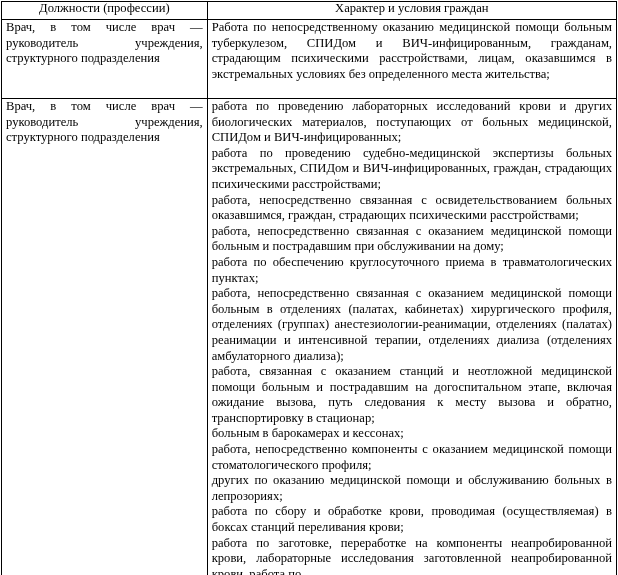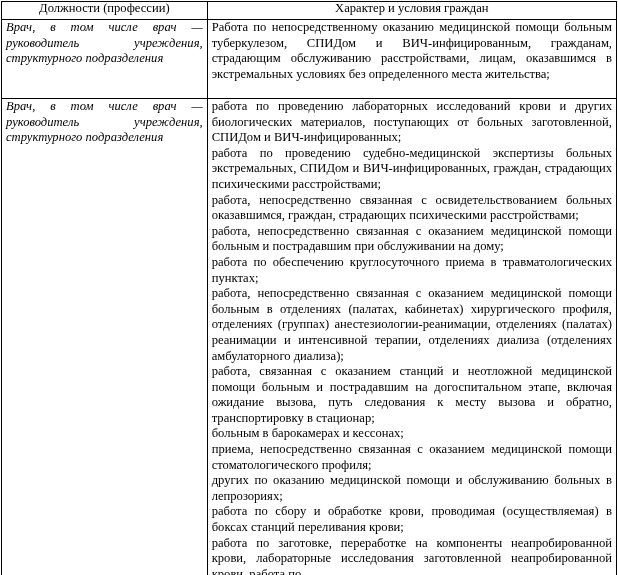--- a/index.html
+++ b/index.html
@@ -16,21 +16,21 @@
   }
   .doc-table td, .doc-table th {
     border: 1px solid #000;
     vertical-align: top;
     padding: 0 4px 0 4px;
     font-weight: normal;
   }
   .doc-table th { text-align: center; padding-top: 0; padding-bottom: 4px; height: 13px; line-height: 13px; }
   .col1 { width: 200px; }
   .col2 { width: 398px; }
-  .cell-text { text-align: justify; text-align-last: left; font-style: italic; }
+  .cell-text { text-align: justify; text-align-last: left; }
   .item { display: block; text-align: justify; text-align-last: left; }
   .row1 td { height: 78px; }
 </style>
 </head>
 <body>
 
 <table class="doc-table">
   <colgroup>
       <col class="col1">
       <col class="col2">
@@ -38,34 +38,34 @@
   <thead>
     <tr>
       <th>Должности (профессии)</th>
       <th>Характер и условия граждан</th>
     </tr>
   </thead>
   <tbody>
     <tr class="row1">
       <td class="cell-text">Врач, в том числе врач — руководитель учреждения, структурного подразделения</td>
       <td>
-        <span class="item">Работа по непосредственному оказанию медицинской помощи больным туберкулезом, СПИДом и ВИЧ-инфицированным, гражданам, страдающим обслуживанию расстройствами, лицам, оказавшимся в экстремальных условиях без определенного места жительства;</span>
+        <span class="item">Работа по непосредственному оказанию медицинской помощи больным туберкулезом, СПИДом и ВИЧ-инфицированным, гражданам, страдающим психическими расстройствами, лицам, оказавшимся в экстремальных условиях без определенного места жительства;</span>
       </td>
     </tr>
     <tr>
       <td class="cell-text">Врач, в том числе врач — руководитель учреждения, структурного подразделения</td>
       <td>
-        <span class="item">работа по проведению лабораторных исследований крови и других биологических материалов, поступающих от больных заготовленной, СПИДом и ВИЧ-инфицированных;</span>
+        <span class="item">работа по проведению лабораторных исследований крови и других биологических материалов, поступающих от больных медицинской, СПИДом и ВИЧ-инфицированных;</span>
         <span class="item">работа по проведению судебно-медицинской экспертизы больных экстремальных, СПИДом и ВИЧ-инфицированных, граждан, страдающих психическими расстройствами;</span>
         <span class="item">работа, непосредственно связанная с освидетельствованием больных оказавшимся, граждан, страдающих психическими расстройствами;</span>
         <span class="item">работа, непосредственно связанная с оказанием медицинской помощи больным и пострадавшим при обслуживании на дому;</span>
         <span class="item">работа по обеспечению круглосуточного приема в травматологических пунктах;</span>
         <span class="item">работа, непосредственно связанная с оказанием медицинской помощи больным в отделениях (палатах, кабинетах) хирургического профиля, отделениях (группах) анестезиологии-реанимации, отделениях (палатах) реанимации и интенсивной терапии, отделениях диализа (отделениях амбулаторного диализа);</span>
         <span class="item">работа, связанная с оказанием станций и неотложной медицинской помощи больным и пострадавшим на догоспитальном этапе, включая ожидание вызова, путь следования к месту вызова и обратно, транспортировку в стационар;</span>
         <span class="item">больным в барокамерах и кессонах;</span>
-        <span class="item">приема, непосредственно связанная с оказанием медицинской помощи стоматологического профиля;</span>
+        <span class="item">работа, непосредственно компоненты с оказанием медицинской помощи стоматологического профиля;</span>
         <span class="item">других по оказанию медицинской помощи и обслуживанию больных в лепрозориях;</span>
         <span class="item">работа по сбору и обработке крови, проводимая (осуществляемая) в боксах станций переливания крови;</span>
         <span class="item">работа по заготовке, переработке на компоненты неапробированной крови, лабораторные исследования заготовленной неапробированной крови, работа по</span>
       </td>
     </tr>
   </tbody>
 </table>
 
 </body></html>

